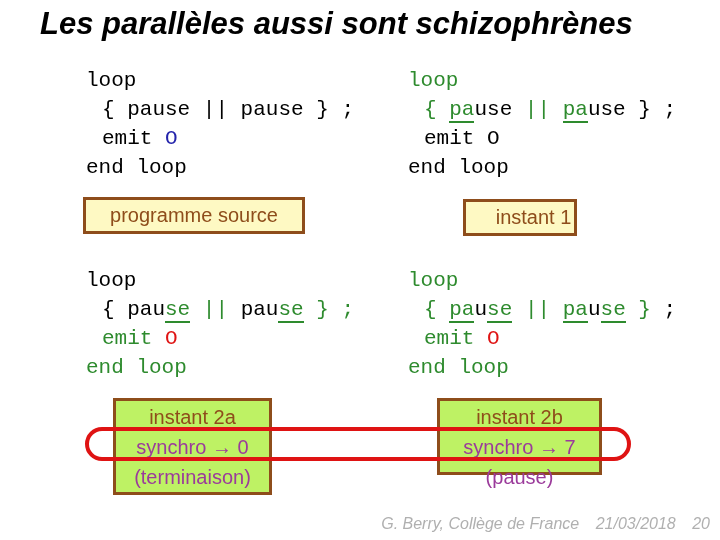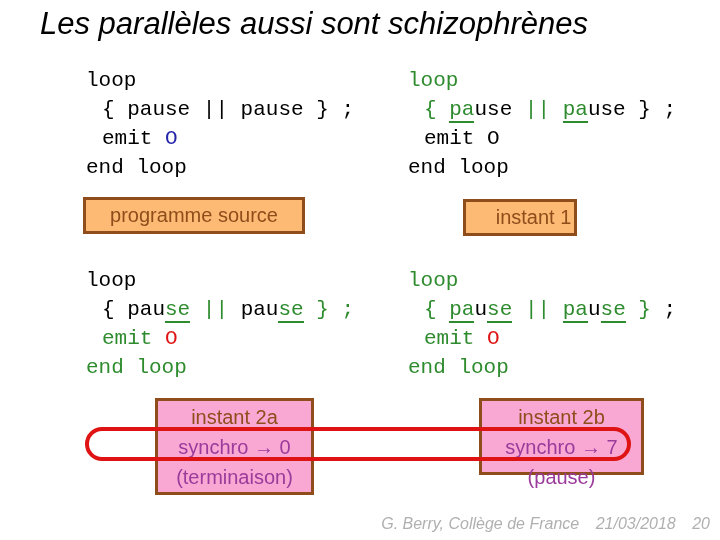--- a/index.html
+++ b/index.html
@@ -2,41 +2,41 @@
 <html style="--black: #000000; --green: #2E8B2E; --blue: #2323AB; --red: #DF1313; --brown: #8E4D1B; --purple: #9B3B9B; --gray: #B0B0B0;"><head>
 <meta charset="utf-8">
 <style>
   html,body{margin:0;padding:0;background:#fff;}
   *{box-sizing:border-box;}
   .slide{
     position:relative;width:720px;height:540px;background:#ffffff;overflow:hidden;
     font-family:"Liberation Sans",sans-serif;color:#000;
   }
   .title{
-    position:absolute;left:40px;top:6px;font-size:31px;font-weight:normal;font-style:italic;
+    position:absolute;left:40px;top:6px;font-size:31px;font-weight:bold;font-style:italic;
     color:#000;white-space:nowrap;letter-spacing:0px;
   }
   .code{
     position:absolute;font-size:21px;line-height:29px;color:#000;white-space:pre;font-family:Liberation Mono, monospace;
   }
   .code-line.indent{padding-left:16px;}
   .ul{border-bottom:2px solid currentColor;}
   #code-source{left:86px;top:66px;}
   #code-instant1{left:408px;top:66px;}
   #code-instant2a{left:86px;top:266px;}
   #code-instant2b{left:408px;top:266px;}
   .label-box{
     position:absolute;border:3px solid var(--brown);color:var(--brown);
-    display:flex;align-items:center;justify-content:center;font-size:20px;background:#fdba74;
+    display:flex;align-items:center;justify-content:center;font-size:20px;background:#fef9c3;
   }
   #box-source{left:83px;top:197px;width:222px;height:37px;}
   #box-instant1{left:463px;top:199px;width:114px;height:37px;padding-left:27px;}
   .multi-box{
     position:absolute;border:3px solid var(--brown);text-align:center;
-    font-size:20px;line-height:30px;background:#f9a8d4;padding-top:1px;margin-left:42px;
+    font-size:20px;line-height:30px;background:#bef264;padding-top:1px;
   }
   #box-2a{left:113px;top:398px;width:159px;height:97px;}
   #box-2b{left:437px;top:398px;width:165px;height:77px;}
   .multi-box .bt{color:var(--brown);}
   .multi-box .pt{color:var(--purple);}
   .red-band{
     position:absolute;left:85px;top:427px;width:546px;height:34px;
     border:4px solid var(--red);border-radius:17px;background:transparent;z-index:5;
   }
   .footer{

